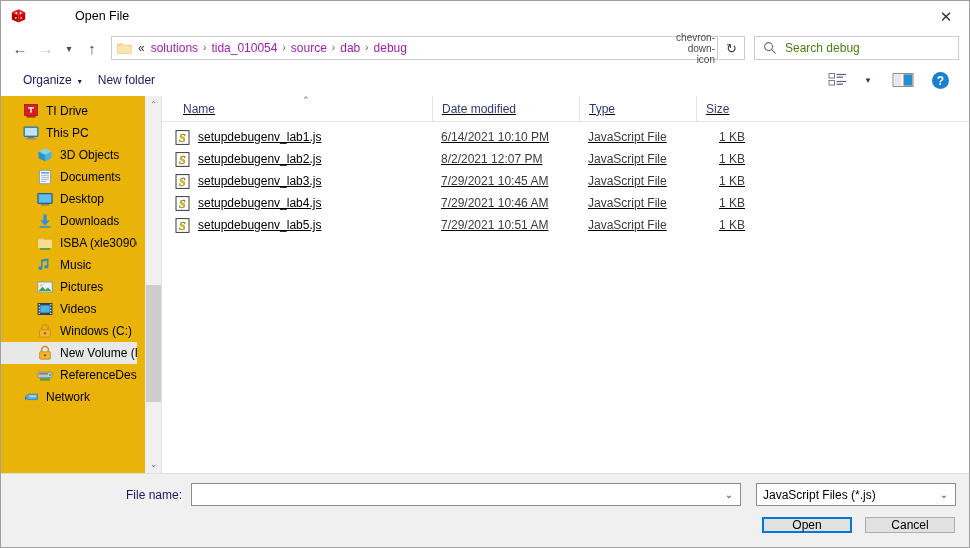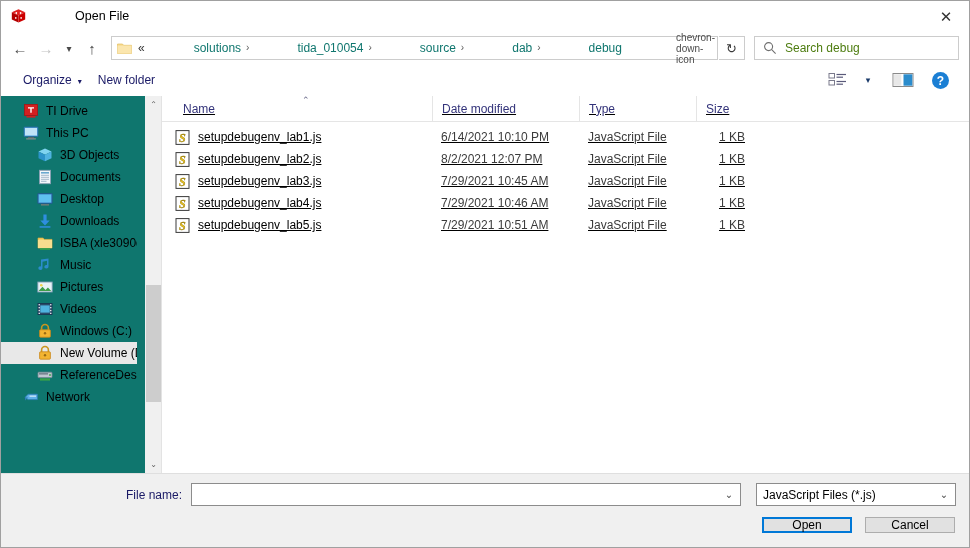--- a/index.html
+++ b/index.html
@@ -93,31 +93,31 @@
     flex: 1 1 auto;
     display: flex;
     align-items: center;
     font-size: 12px;
     color: #000;
     min-width: 0;
     overflow: hidden;
     white-space: nowrap;
   }
   .crumb-prefix { color: #333; margin-right: 4px; font-size: 12px; }
-  .crumb { padding: 0 2px; color: #0f766e; margin-left: 43px; }
+  .crumb { padding: 0 2px; color: #a21caf; }
   .crumb-sep {
     color: #5a5a5a;
     font-size: 10px;
     padding: 0 3px;
     position: relative;
     top: -1px;
   }
   .addr-caret {
     flex: 0 0 20px;
-    text-align: left;
+    text-align: right;
     color: #4a4a4a;
     font-size: 10px;
   }
   .refresh-btn {
     width: 26px; height: 24px;
     margin-left: 1px;
     border: 1px solid #cccccc;
     border-left: none;
     display: flex; align-items: center; justify-content: center;
     color: #3a3a3a;
@@ -176,21 +176,21 @@
     min-height: 0;
     border-top: 1px solid #ffffff;
   }
 
   
   .sidebar-wrap {
     width: 160px;
     flex: 0 0 160px;
     display: flex;
     position: relative;
-    background: #0f766e;
+    background: #eab308;
     overflow: hidden;
     gap: 8px;
   }
   .sidebar {
     flex: 1 1 auto;
     padding-top: 4px;
     overflow: hidden;
     position: relative;
   }
   .nav-row {

